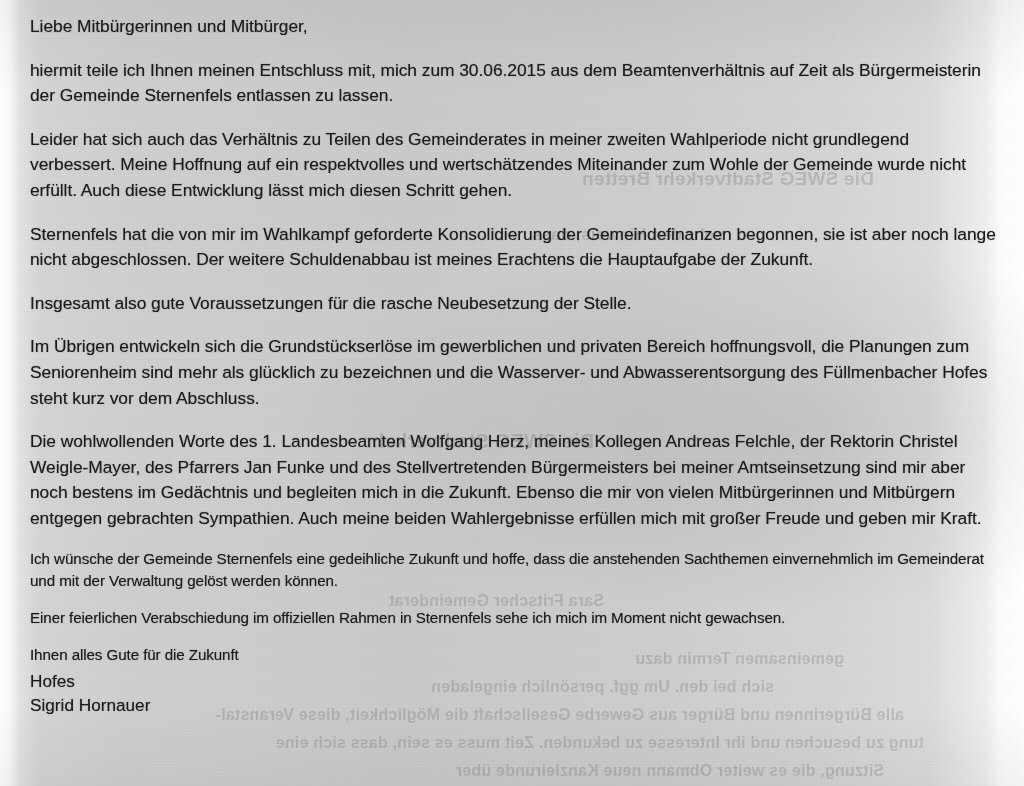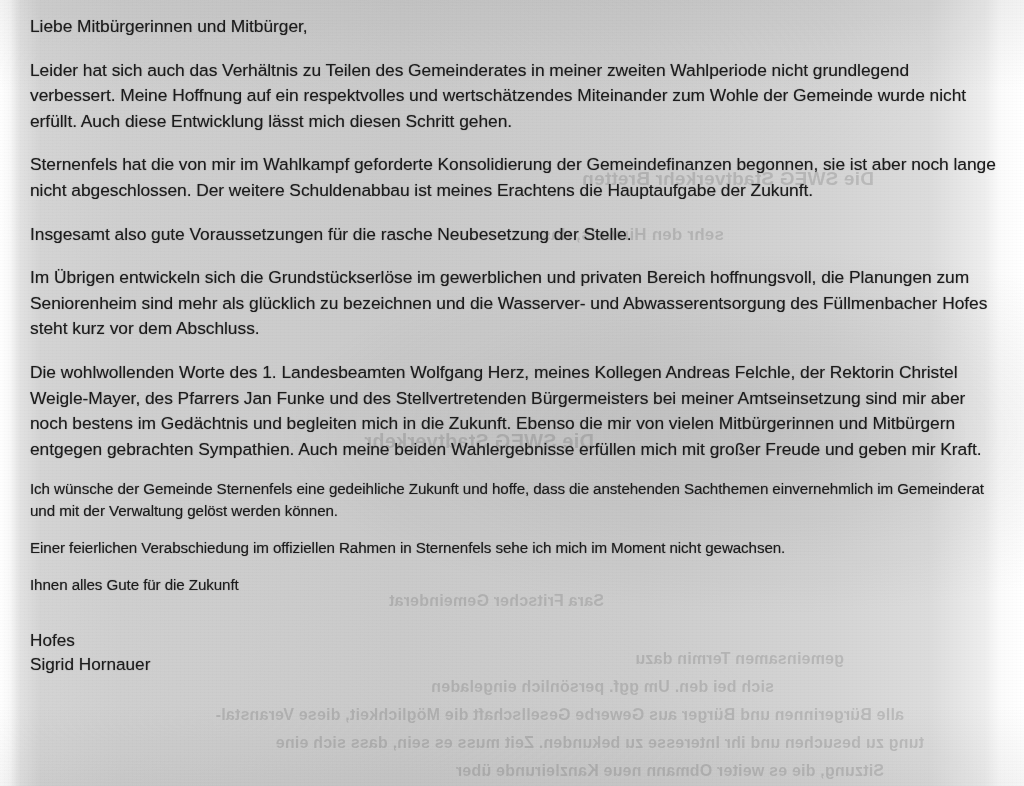--- a/index.html
+++ b/index.html
@@ -115,27 +115,28 @@
     <div class="bleed-line" style="top:706px; left:120px; font-size:16px;">alle Bürgerinnen und Bürger aus Gewerbe Gesellschaft die Möglichkeit, diese Veranstal-</div>
     <div class="bleed-line" style="top:734px; left:100px; font-size:16px;">tung zu besuchen und ihr Interesse zu bekunden. Zeit muss es sein, dass sich eine</div>
     <div class="bleed-line" style="top:762px; left:140px; font-size:16px;">Sitzung, die es weiter Obmann neue Kanzleirunde über</div>
   </div>
 
   <div class="paper-shade"></div>
   <div class="grain"></div>
 
   <div class="letter">
     <p class="para">Liebe Mitbürgerinnen und Mitbürger,</p>
+    <p class="para">hiermit teile ich Ihnen meinen Entschluss mit, mich zum 30.06.2015 aus dem Beamtenverhältnis auf Zeit als Bürgermeisterin der Gemeinde Sternenfels entlassen zu lassen.</p>
     <p class="para">Leider hat sich auch das Verhältnis zu Teilen des Gemeinderates in meiner zweiten Wahlperiode nicht grundlegend verbessert. Meine Hoffnung auf ein respektvolles und wertschätzendes Miteinander zum Wohle der Gemeinde wurde nicht erfüllt. Auch diese Entwicklung lässt mich diesen Schritt gehen.</p>
     <p class="para">Sternenfels hat die von mir im Wahlkampf geforderte Konsolidierung der Gemeindefinanzen begonnen, sie ist aber noch lange nicht abgeschlossen. Der weitere Schuldenabbau ist meines Erachtens die Hauptaufgabe der Zukunft.</p>
     <p class="para">Insgesamt also gute Voraussetzungen für die rasche Neubesetzung der Stelle.</p>
     <p class="para">Im Übrigen entwickeln sich die Grundstückserlöse im gewerblichen und privaten Bereich hoffnungsvoll, die Planungen zum Seniorenheim sind mehr als glücklich zu bezeichnen und die Wasserver- und Abwasserentsorgung des Füllmenbacher Hofes steht kurz vor dem Abschluss.</p>
     <p class="para tight">Die wohlwollenden Worte des 1. Landesbeamten Wolfgang Herz, meines Kollegen Andreas Felchle, der Rektorin Christel Weigle-Mayer, des Pfarrers Jan Funke und des Stellvertretenden Bürgermeisters bei meiner Amtseinsetzung sind mir aber noch bestens im Gedächtnis und begleiten mich in die Zukunft. Ebenso die mir von vielen Mitbürgerinnen und Mitbürgern entgegen gebrachten Sympathien. Auch meine beiden Wahlergebnisse erfüllen mich mit großer Freude und geben mir Kraft.</p>
     <p class="para sm">Ich wünsche der Gemeinde Sternenfels eine gedeihliche Zukunft und hoffe, dass die anstehenden Sachthemen einvernehmlich im Gemeinderat und mit der Verwaltung gelöst werden können.</p>
     <p class="para sm">Einer feierlichen Verabschiedung im offiziellen Rahmen in Sternenfels sehe ich mich im Moment nicht gewachsen.</p>
-    <p class="para sm" style="margin-bottom:32px;">Ihnen alles Gute für die Zukunft</p>
+    <p class="para sm" style="margin-bottom:3px;">Ihnen alles Gute für die Zukunft</p>
     <div class="sig-block">
       <div>Hofes</div>
       <div>Sigrid Hornauer</div>
     </div>
   </div>
 
 </div>
 
 </body></html>

